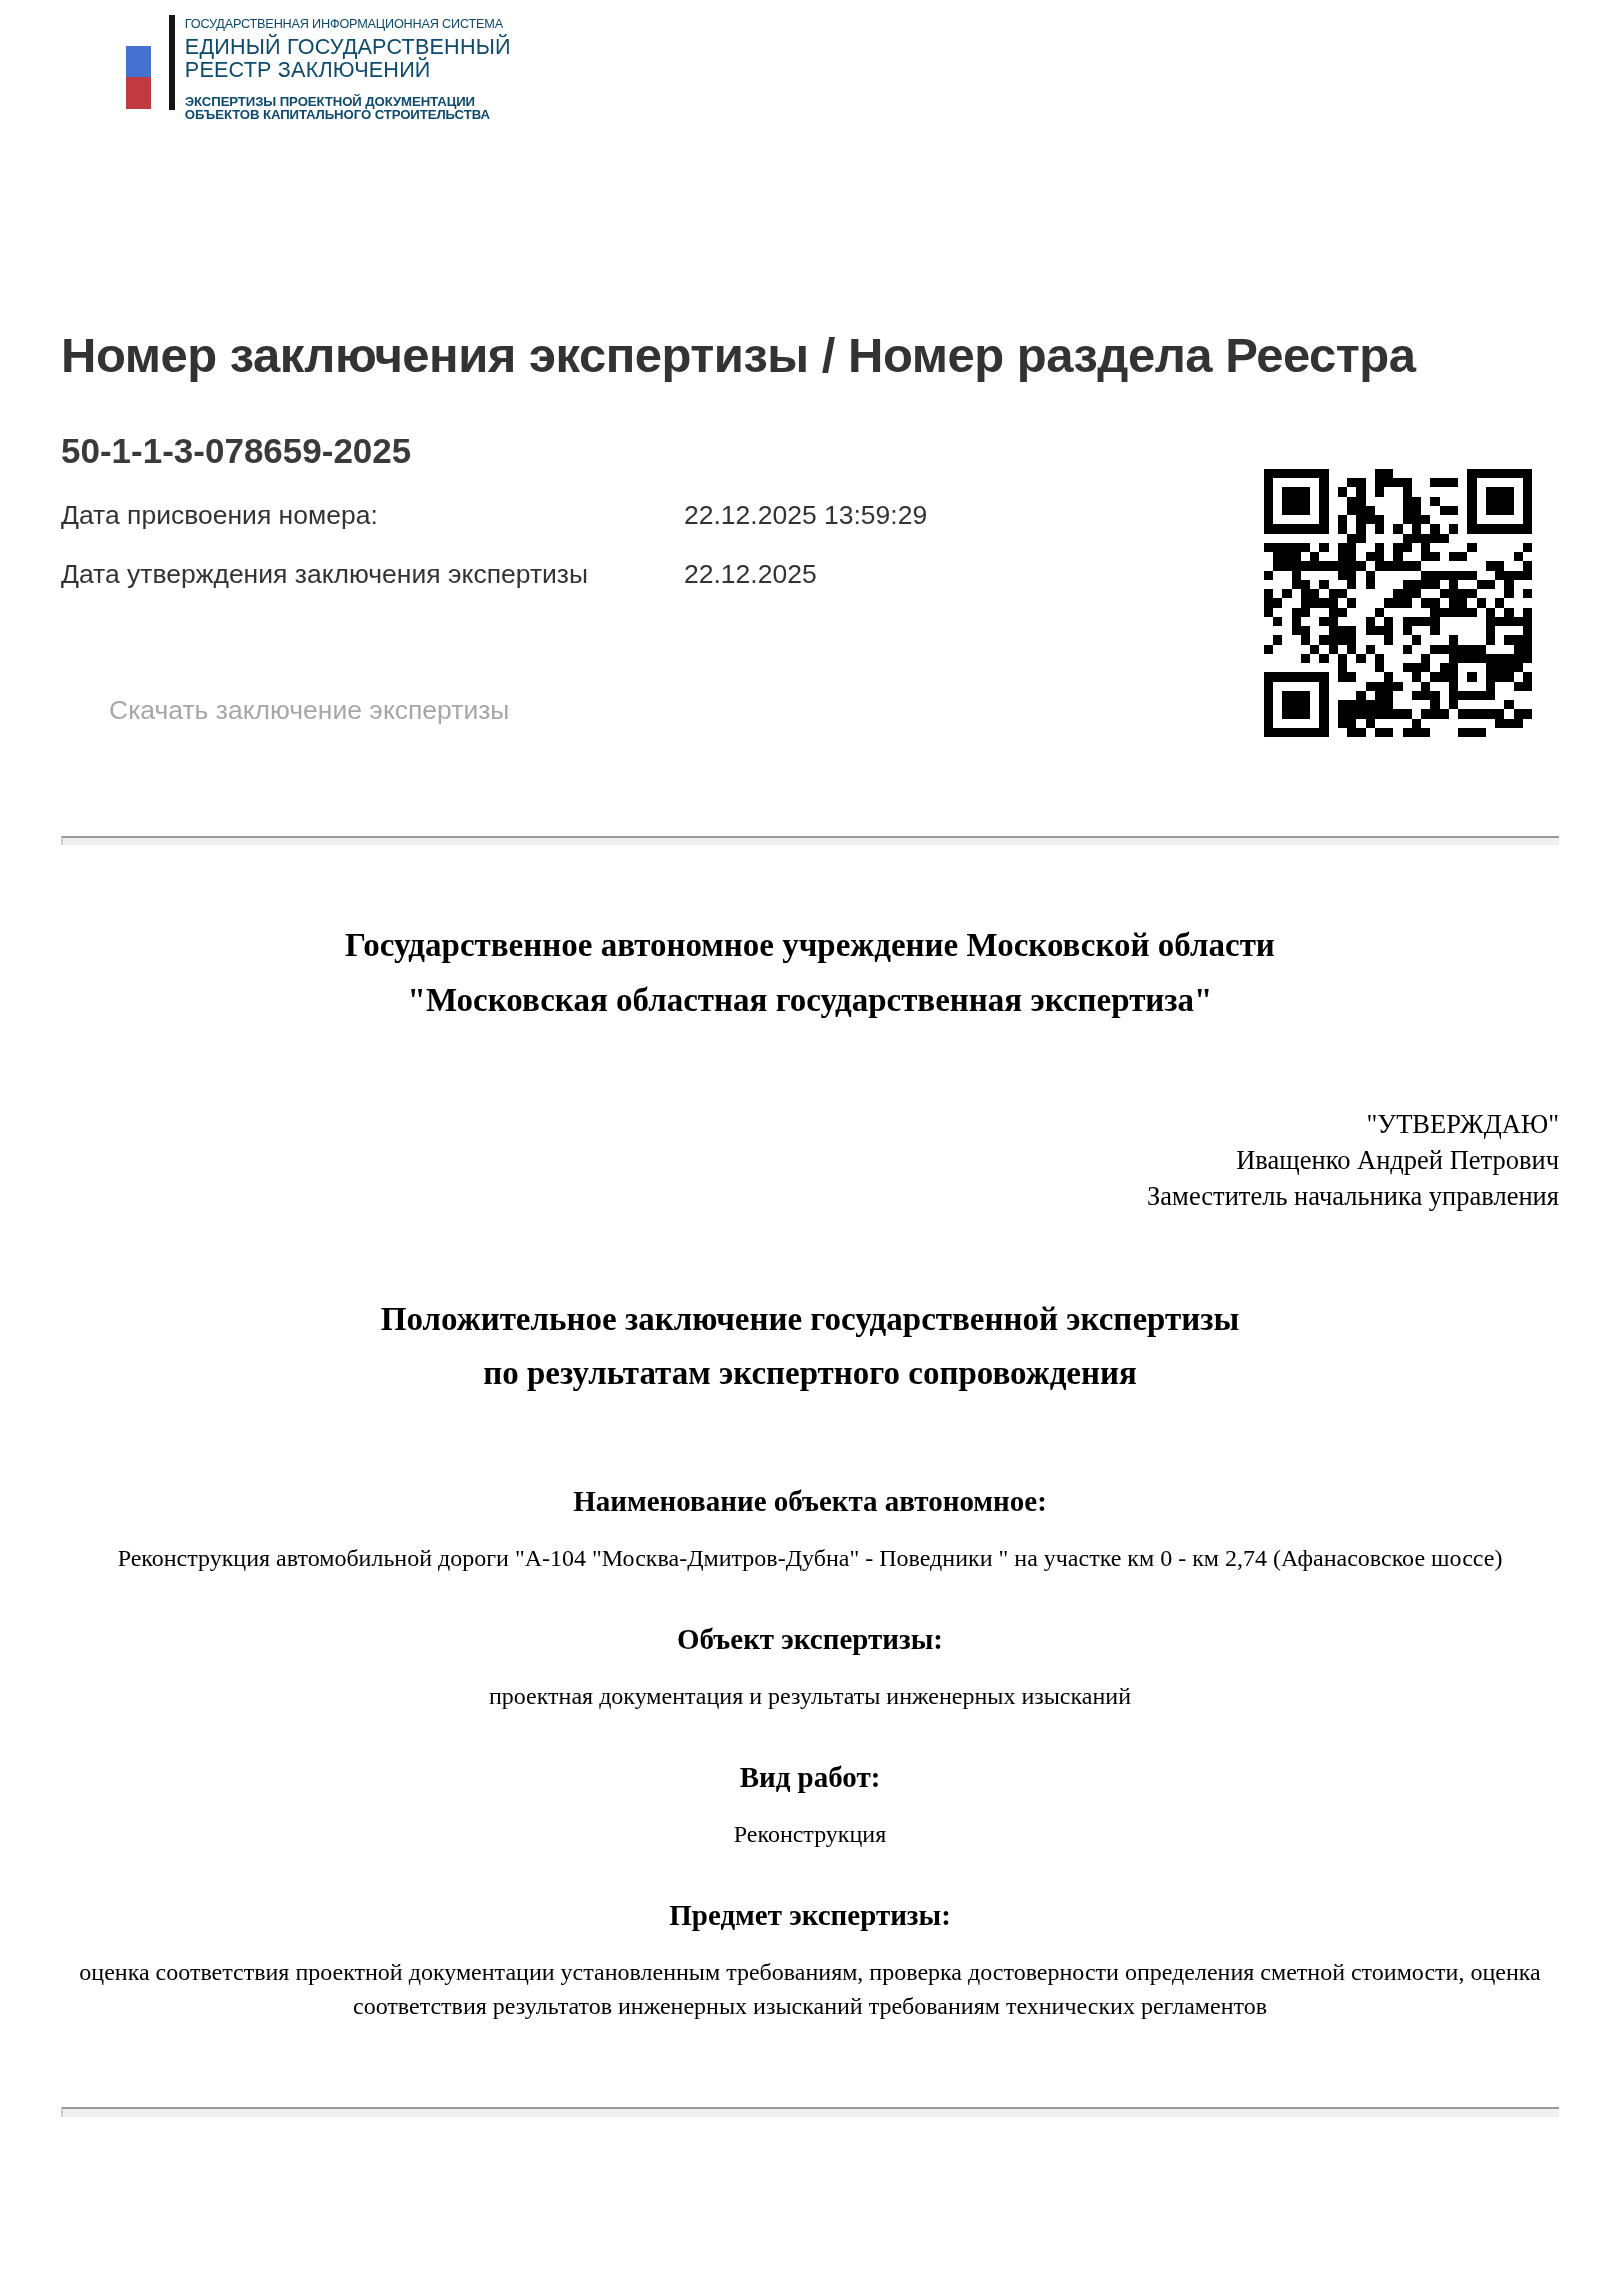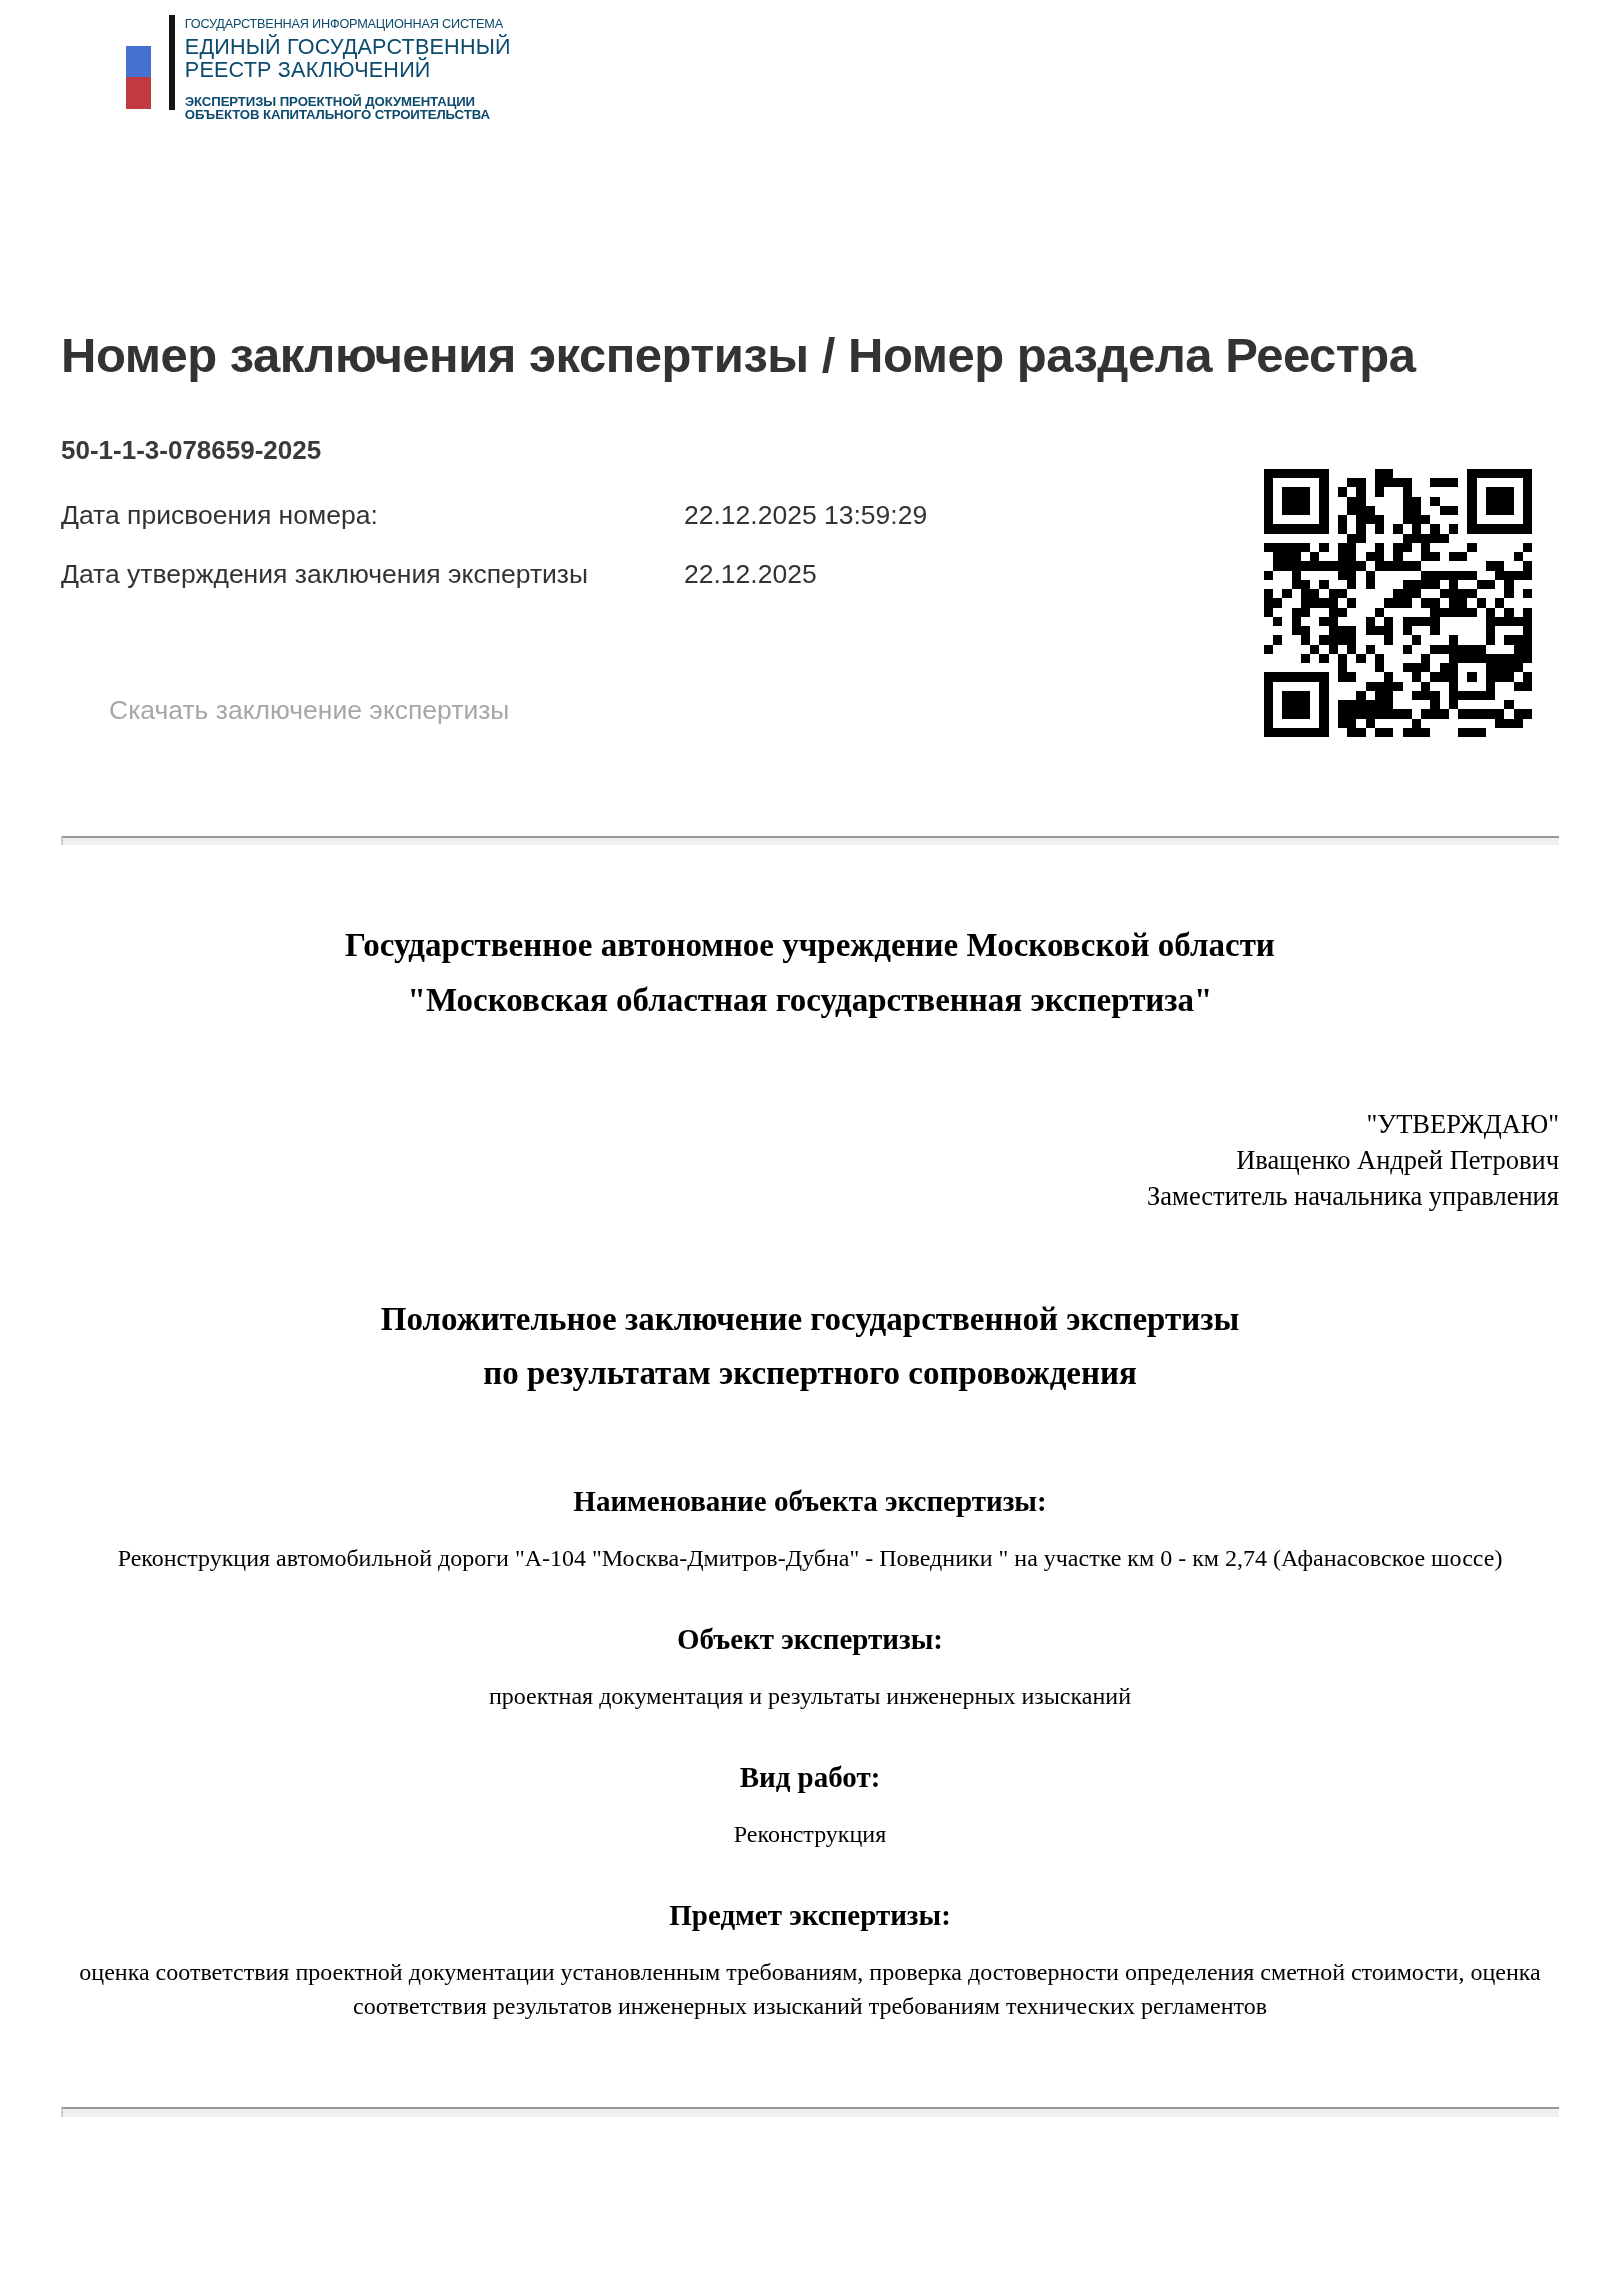--- a/index.html
+++ b/index.html
@@ -23,21 +23,21 @@
   .lt-big   { font-size:21.6px; line-height:22.5px; letter-spacing:0.2px; }
   .lt-bold  { font-size:13.2px; line-height:11.8px; font-weight:700; letter-spacing:-0.1px; }
   .lt1 { margin-top:2.9px; margin-bottom:5.9px; }
   .lt4 { margin-top:15px; margin-bottom:1px; }
 
   
   h1.page-title {
     margin:216px 0 0 0; font-size:49px; line-height:59px;
     font-weight:700; color:#333333; letter-spacing:-0.5px;
   }
-  .number { margin-top:45px; font-size:26px; line-height:41px; font-weight:700; color:#3a3a3a; }
+  .number { margin-top:45px; font-size:35px; line-height:41px; font-weight:700; color:#3a3a3a; }
 
   .meta { margin-top:29px; display:grid; grid-template-columns:623px auto; row-gap:28px;
           font-size:26.5px; line-height:31px; color:#333333; }
   .meta .value { white-space:nowrap; }
 
   .download { display:inline-block; margin:104px 0 0 48px; font-size:26.5px; line-height:32px;
               color:#a7a7a7; text-decoration:none; cursor:pointer; }
 
   .qr { position:absolute; left:1264px; top:469px; width:268px; height:268px; }
   .qr svg { display:block; }
@@ -104,21 +104,21 @@
       <div>Иващенко Андрей Петрович</div>
       <div>Заместитель начальника управления</div>
     </div>
 
     <div class="doc-title">
       <div>Положительное заключение государственной экспертизы</div>
       <div>по результатам экспертного сопровождения</div>
     </div>
 
     <div class="section first">
-      <div class="section-heading">Наименование объекта экспертизы:</div>
+      <div class="section-heading">Наименование объекта автономное:</div>
       <div class="section-body">Реконструкция автомобильной дороги "А-104 "Москва-Дмитров-Дубна" - Поведники " на участке км 0 - км 2,74 (Афанасовское шоссе)</div>
     </div>
 
     <div class="section">
       <div class="section-heading">Объект экспертизы:</div>
       <div class="section-body">проектная документация и результаты инженерных изысканий</div>
     </div>
 
     <div class="section">
       <div class="section-heading">Вид работ:</div>

